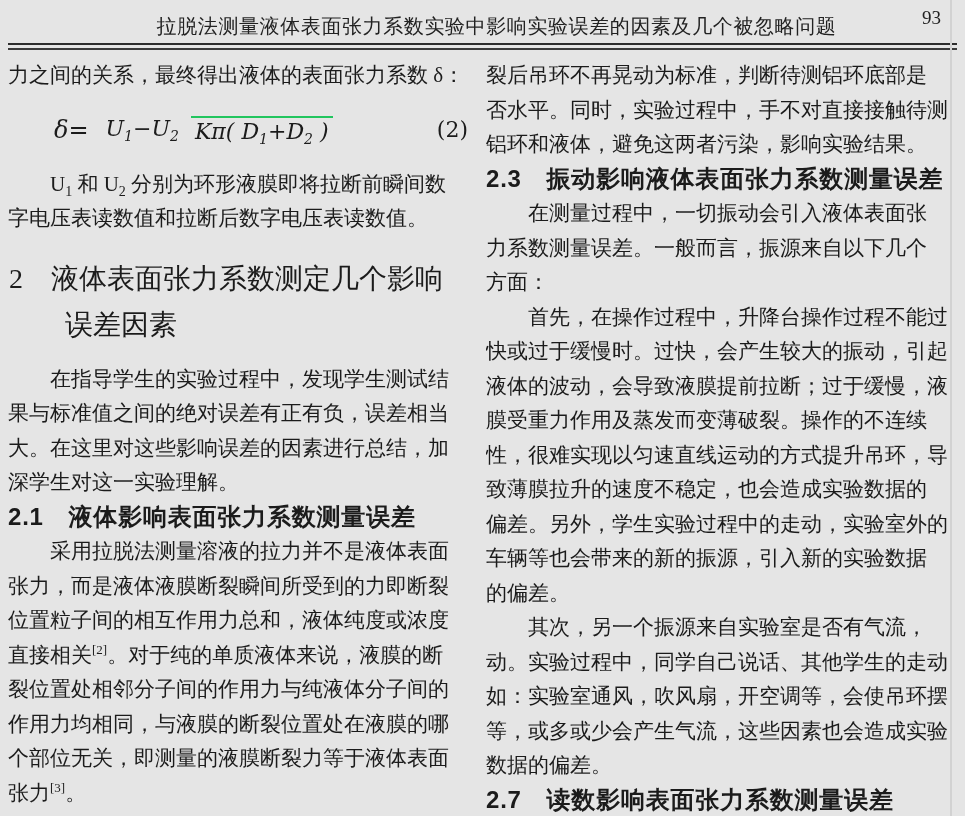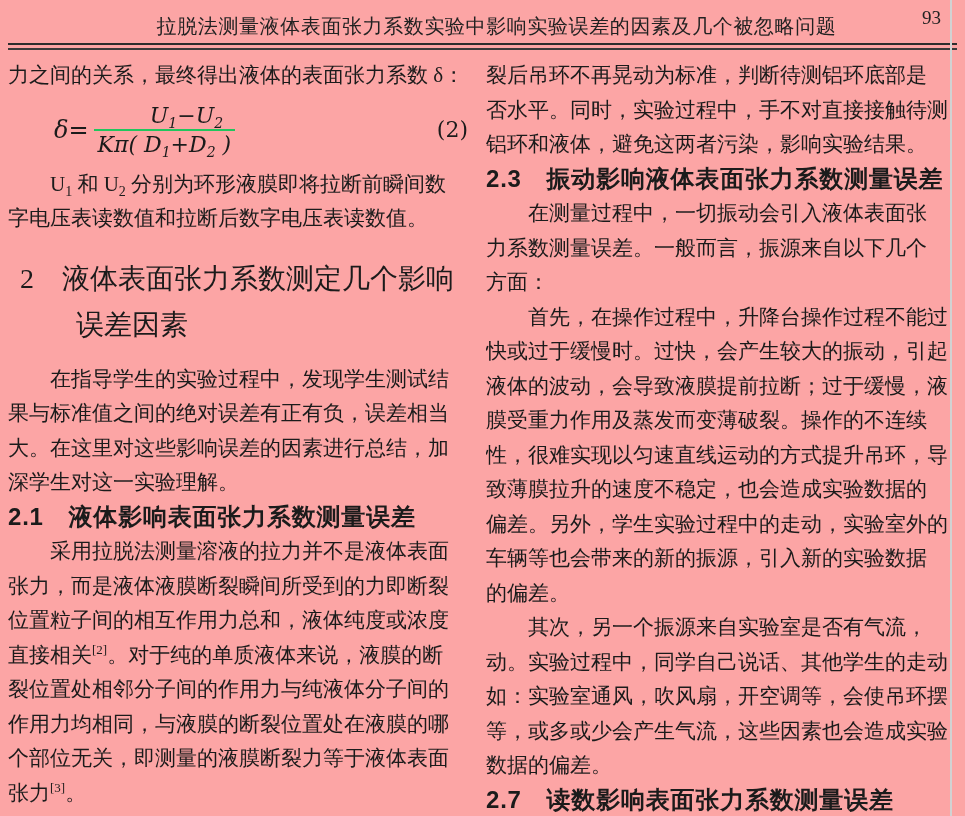--- a/index.html
+++ b/index.html
@@ -1,48 +1,48 @@
 <!DOCTYPE html>
 <html><head>
 <meta charset="utf-8">
 <style>
   html,body{margin:0;padding:0;background:#ffffff;}
   .page{
     width:965px;height:816px;position:relative;overflow:hidden;
-    background:#fca5a5;color:#1b1b1b;
+    background:#e5e5e5;color:#1b1b1b;
     font-family:"Liberation Serif","DejaVu Serif",serif;
   }
   
   .header{position:relative;height:36px;}
   .header-title{
     padding-top:13px;text-align:center;padding-left:88px;padding-right:60px;
     font-size:20px;letter-spacing:0.6px;color:#222;white-space:nowrap;
   }
   .header-page{position:absolute;top:7px;right:24px;font-size:19px;color:#222;}
   .rule{margin:7px 8px 0 8px;height:3px;border-top:2px solid #2d2d2d;border-bottom:2px solid #3a3a3a;}
   
   .columns{display:flex;gap:14px;padding:8px 15px 0 8px;}
   .col{width:464px;overflow:hidden;}
   .line{font-size:21px;line-height:34.5px;white-space:pre;}
-  .block.h1{margin:20px 12px 14px;}
+  .block.h1{margin:20px 1px 14px;}
   .block.h1 .line{font-size:28px;line-height:46px;}
   .block.h2 .line{
     font-family:"Liberation Sans","DejaVu Sans",sans-serif;
     font-weight:700;font-size:24px;letter-spacing:0.8px;
   }
   sub,sup{line-height:0;}
   sub{font-size:14px;}
   sup{font-size:13px;vertical-align:super;}
   
   .formula{
     height:74px;display:flex;align-items:center;padding-left:46px;
     font-family:"DejaVu Serif",serif;
   }
   .f-lhs{font-size:24px;font-style:italic;margin-right:5px;}
-  .frac{display:inline-flex;flex-direction:column;text-align:right;font-size:22px;font-style:italic;}
+  .frac{display:inline-flex;text-align:center;font-size:22px;font-style:italic;}
   .frac .num{padding:0 12px 1px 12px;}
   .frac .den{border-top:2px solid #22c55e;padding:1px 4px 0 4px;}
   .f-tag{margin-left:auto;margin-right:4px;font-size:22px;}
   
   .scan-edge{position:absolute;top:0;bottom:0;right:13px;width:2px;background:#d2d2d2;}
 </style>
 </head>
 <body>
 
 <div class="page">

